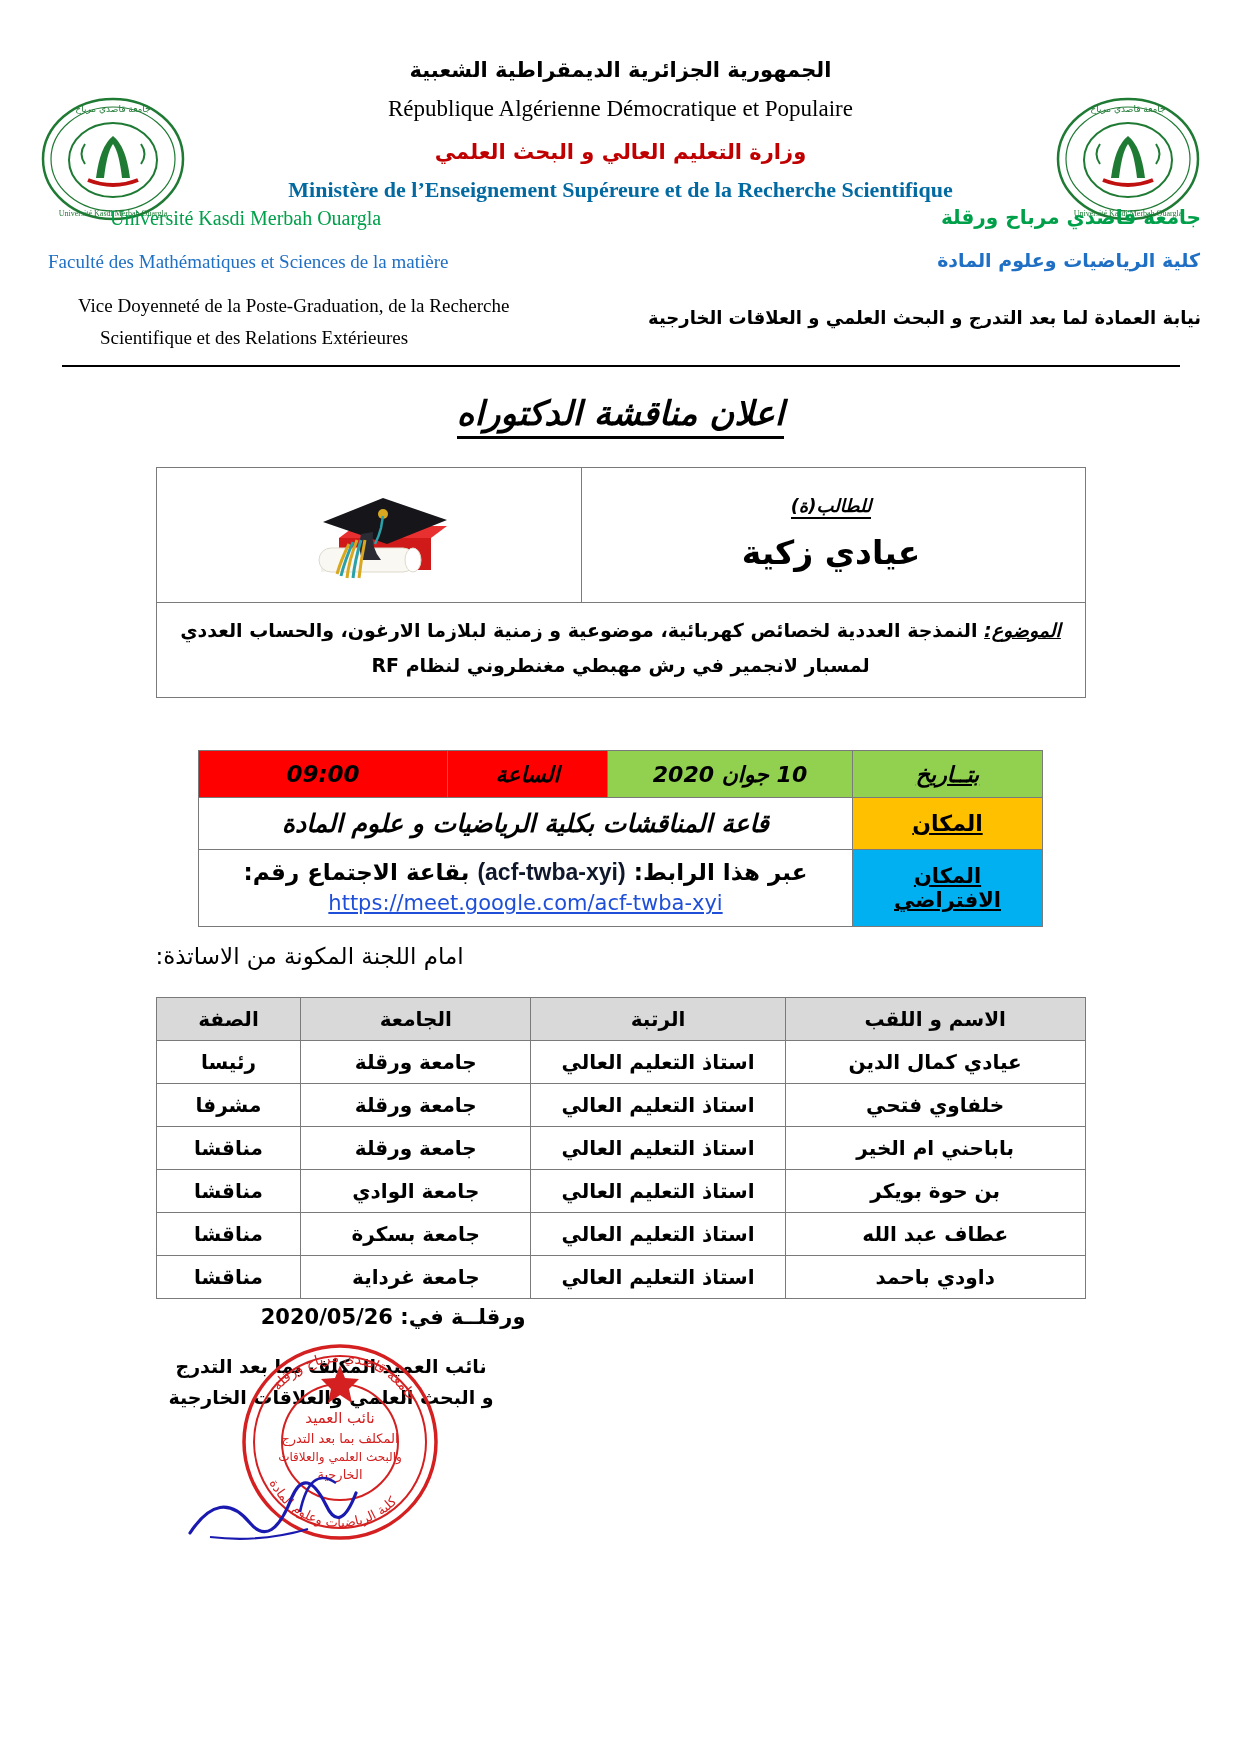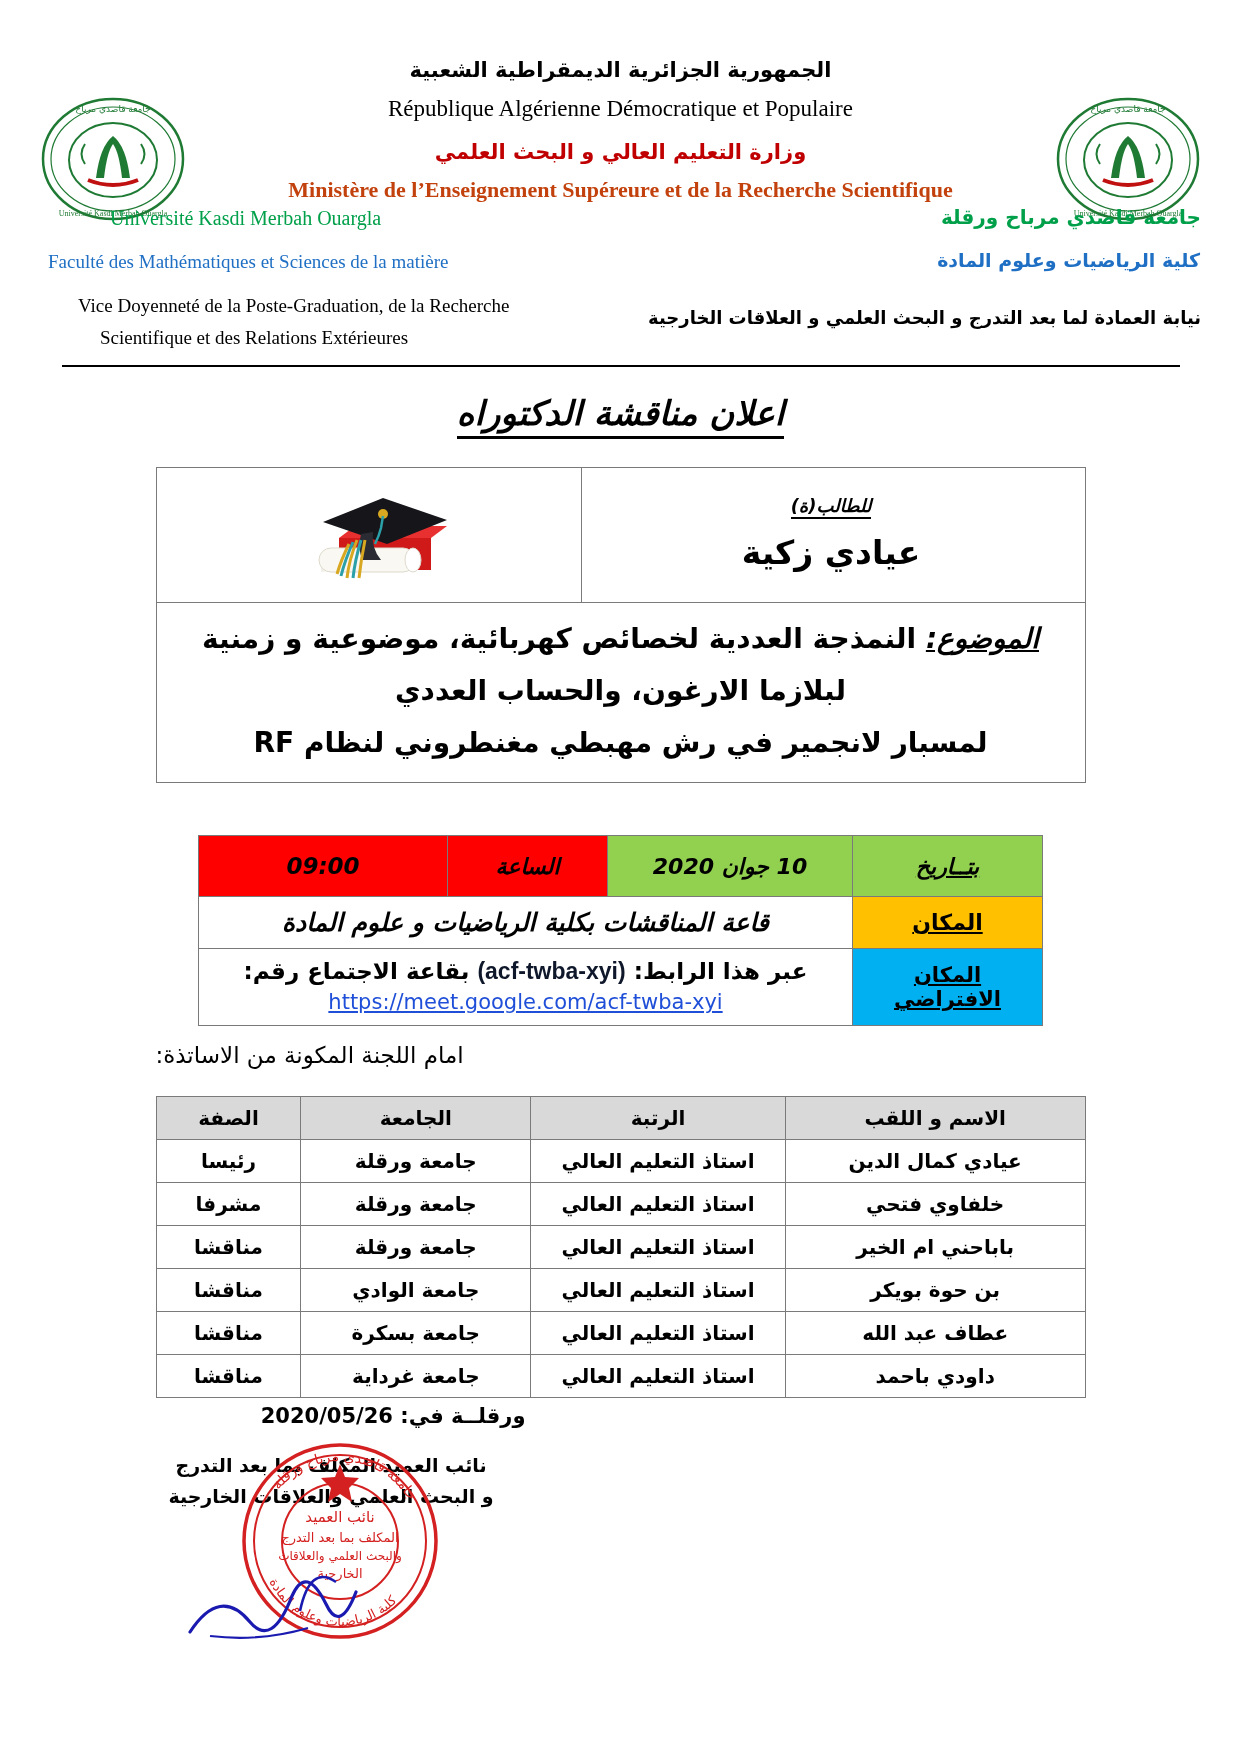--- a/index.html
+++ b/index.html
@@ -31,21 +31,21 @@
     margin-top:58px; letter-spacing:0px;
   }
   .hdr .fr-blk {
     font-size:23px; color:#000; margin-top:14px; font-weight:400;
   }
   .hdr .ar-red {
     font-family:"DejaVu Sans","Liberation Sans",sans-serif;
     font-size:21px; font-weight:700; color:#c00000; margin-top:18px;
   }
   .hdr .fr-red {
-    font-size:22px; color:#c2410c; font-weight:700; margin-top:13px;
+    font-size:22px; color:#0369a1; font-weight:700; margin-top:13px;
   }
 
   
   .inst {
     position:relative; width:1165px; margin:0 auto; padding:0;
   }
   .inst-row { position:relative; height:46px; }
   .inst .fr {
     position:absolute; left:0; top:0;
     font-size:20px; white-space:nowrap;
@@ -94,21 +94,21 @@
     font-size:18px; font-style:italic; font-weight:600;
     border-bottom:2px solid #000; display:inline-block; padding-bottom:1px;
   }
   .val-student {
     font-family:"DejaVu Sans","Liberation Sans",sans-serif;
     font-size:33px; font-weight:700; margin-top:14px; direction:rtl;
   }
   .cell-subject {
     direction:rtl; text-align:center; padding:10px 18px 14px 18px;
     font-family:"DejaVu Sans","Liberation Sans",sans-serif;
-    font-size:28px; font-weight:700; line-height:1.85;
+    font-size:19px; font-weight:700; line-height:1.85;
   }
   .subj-lbl { font-style:italic; text-decoration:underline; }
 
   
   .info-table {
     width:845px; margin:52px auto 0 auto; border-collapse:collapse;
     direction:rtl;
   }
   .info-table td { border:1px solid #7a7a7a; }
   .it-date-lbl {
@@ -121,21 +121,21 @@
     background:#92d050; width:245px; text-align:center; padding:9px 0;
     font-family:"DejaVu Sans","Liberation Sans",sans-serif;
     font-size:22px; font-weight:700; font-style:italic;
   }
   .it-hour-lbl {
     background:#ff0000; width:160px; text-align:center; padding:9px 0;
     font-family:"DejaVu Sans","Liberation Sans",sans-serif;
     font-size:22px; font-weight:700; font-style:italic;
   }
   .it-hour-val {
-    background:#ff0000; text-align:center; padding:17px 0;
+    background:#ff0000; text-align:center; padding:10px 0;
     font-family:"DejaVu Sans","Liberation Sans",sans-serif;
     font-size:23px; font-weight:700; font-style:italic;
   }
   .it-place-lbl {
     background:#ffc000; text-align:center; padding:11px 0;
     font-family:"DejaVu Sans","Liberation Sans",sans-serif;
     font-size:22px; font-weight:700;
   }
   .it-place-lbl u { text-decoration:underline; }
   .it-place-val {

